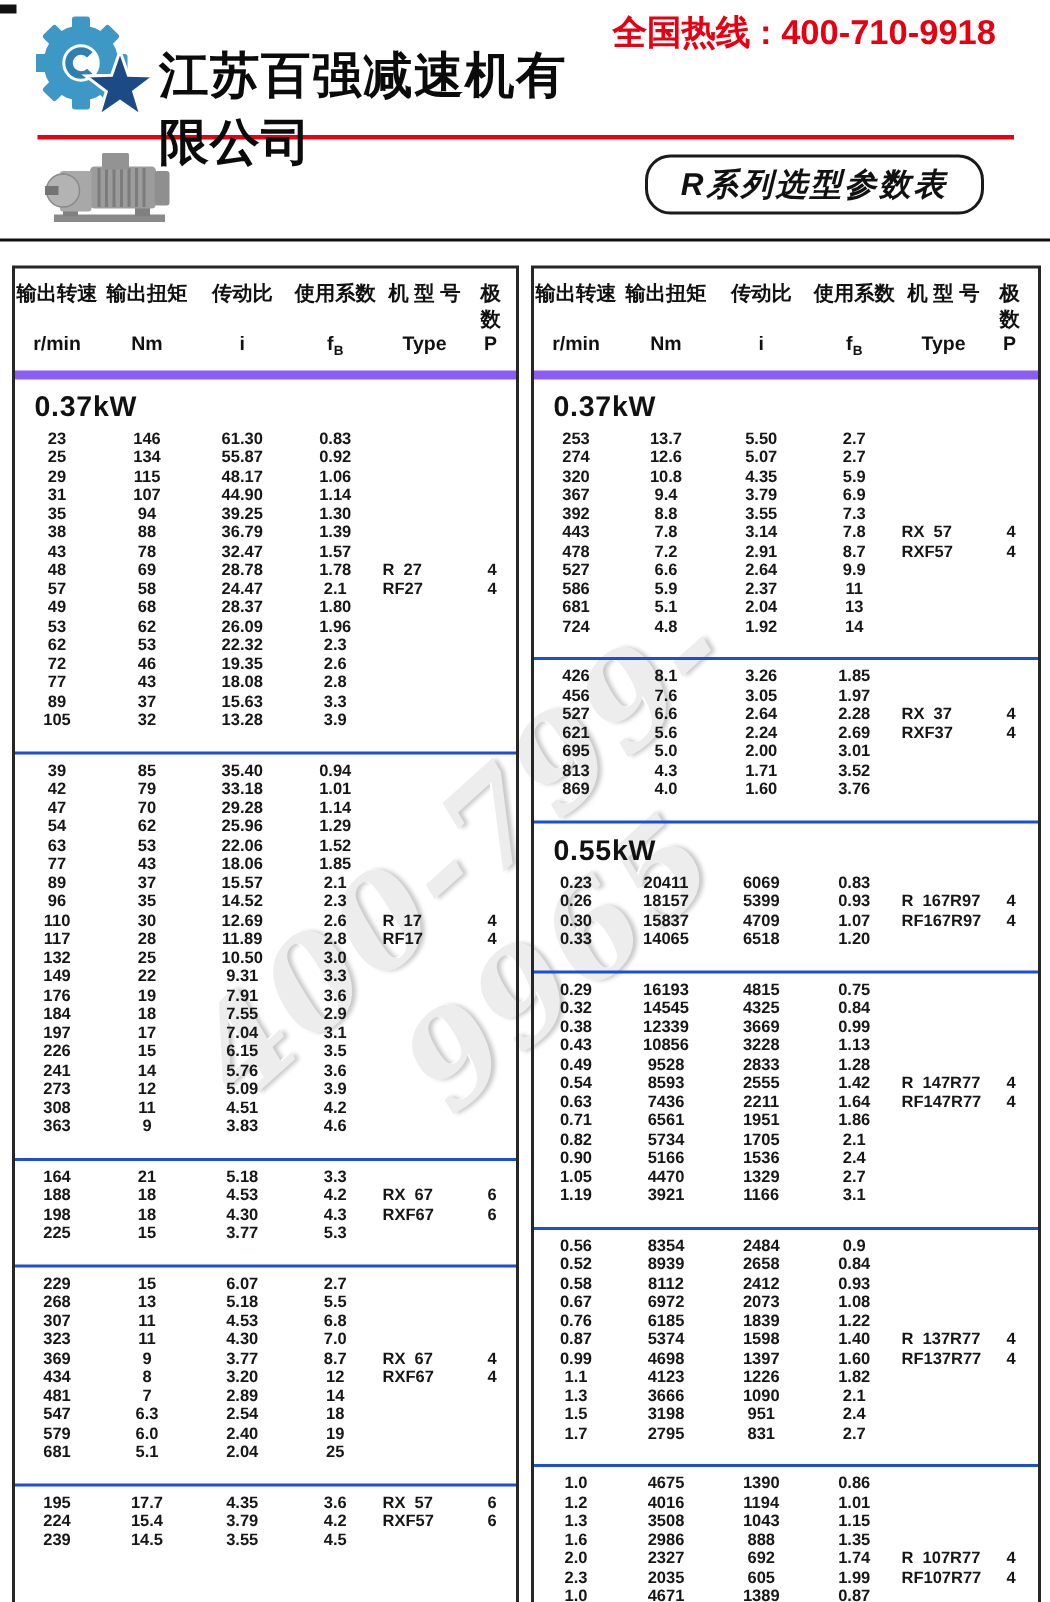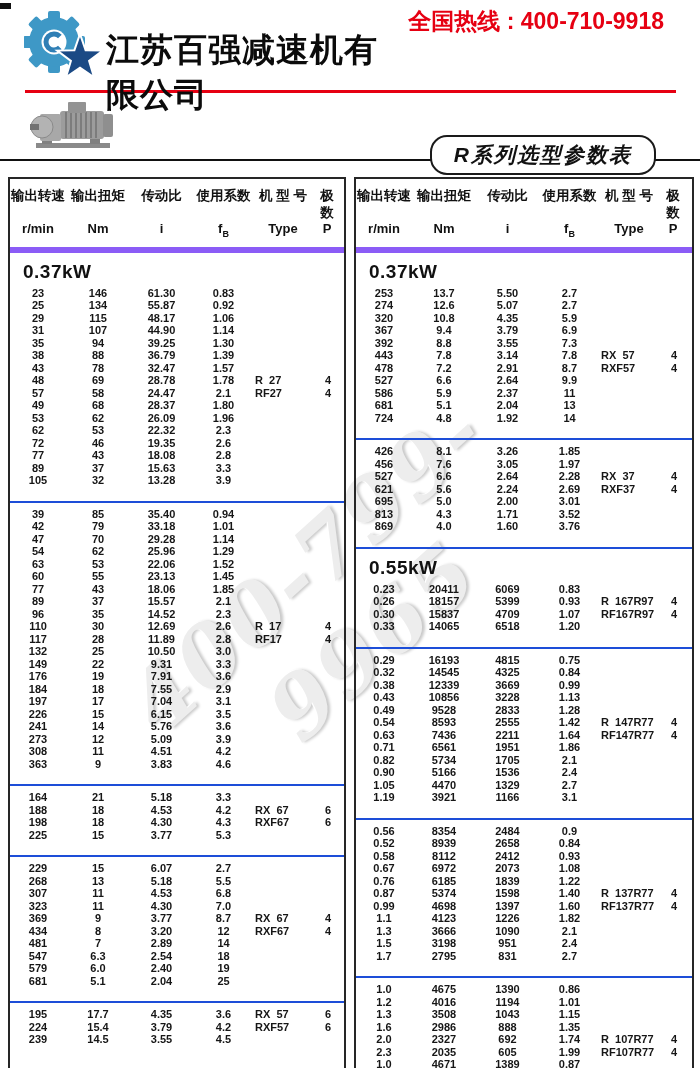--- a/index.html
+++ b/index.html
@@ -10,21 +10,21 @@
   
   .hdr{display:flex;align-items:flex-start;padding:6px 0 0 0;height:84px;}
   .logo{margin:4px 0 0 24px;flex:0 0 auto;}
   .company{font-size:33px;font-weight:700;letter-spacing:1px;margin:22px 0 0 -4px;color:#0b0b0b;}
   .hotline{margin-left:auto;margin-right:36px;color:#e60012;font-size:23px;font-weight:700;white-space:nowrap;}
   .red-rule{height:3px;background:#e60012;margin:0 24px 0 25px;}
 
   .subhdr{position:relative;height:60px;}
   .product-img{position:absolute;left:30px;top:6px;}
   .badge{position:absolute;right:44px;top:10px;border:2px solid #1a1a1a;border-radius:17px;
-         padding:4px 22px;font-size:21px;font-weight:700;font-style:italic;letter-spacing:2px;background:#fff;margin-top:32px;}
+         padding:4px 22px;font-size:21px;font-weight:700;font-style:italic;letter-spacing:2px;background:#fff;}
   .black-rule{height:2px;background:#111;margin-top:6px;}
 
   
   .watermark{position:absolute;left:20px;top:505px;width:640px;text-align:center;
              transform:rotate(-42deg);font-family:"DejaVu Serif",serif;font-style:italic;font-weight:700;
              font-size:84px;letter-spacing:3px;color:#ededed;
              text-shadow:-1px -1px 0 #ffffff,2px 2px 3px #c9c9c9;z-index:1;pointer-events:none;}
 
   
   .tables{position:relative;z-index:2;display:flex;gap:8px;margin:16px 6px 0 8px;}
@@ -311,28 +311,20 @@
           </div>
           <div class="row">
             <span class="cell c0">63</span>
             <span class="cell c1">53</span>
             <span class="cell c2">22.06</span>
             <span class="cell c3">1.52</span>
             <span class="cell c4"></span>
             <span class="cell c5"></span>
           </div>
           <div class="row">
-            <span class="cell c0">60</span>
-            <span class="cell c1">55</span>
-            <span class="cell c2">23.13</span>
-            <span class="cell c3">1.45</span>
-            <span class="cell c4"></span>
-            <span class="cell c5"></span>
-          </div>
-          <div class="row">
             <span class="cell c0">77</span>
             <span class="cell c1">43</span>
             <span class="cell c2">18.06</span>
             <span class="cell c3">1.85</span>
             <span class="cell c4"></span>
             <span class="cell c5"></span>
           </div>
           <div class="row">
             <span class="cell c0">89</span>
             <span class="cell c1">37</span>

